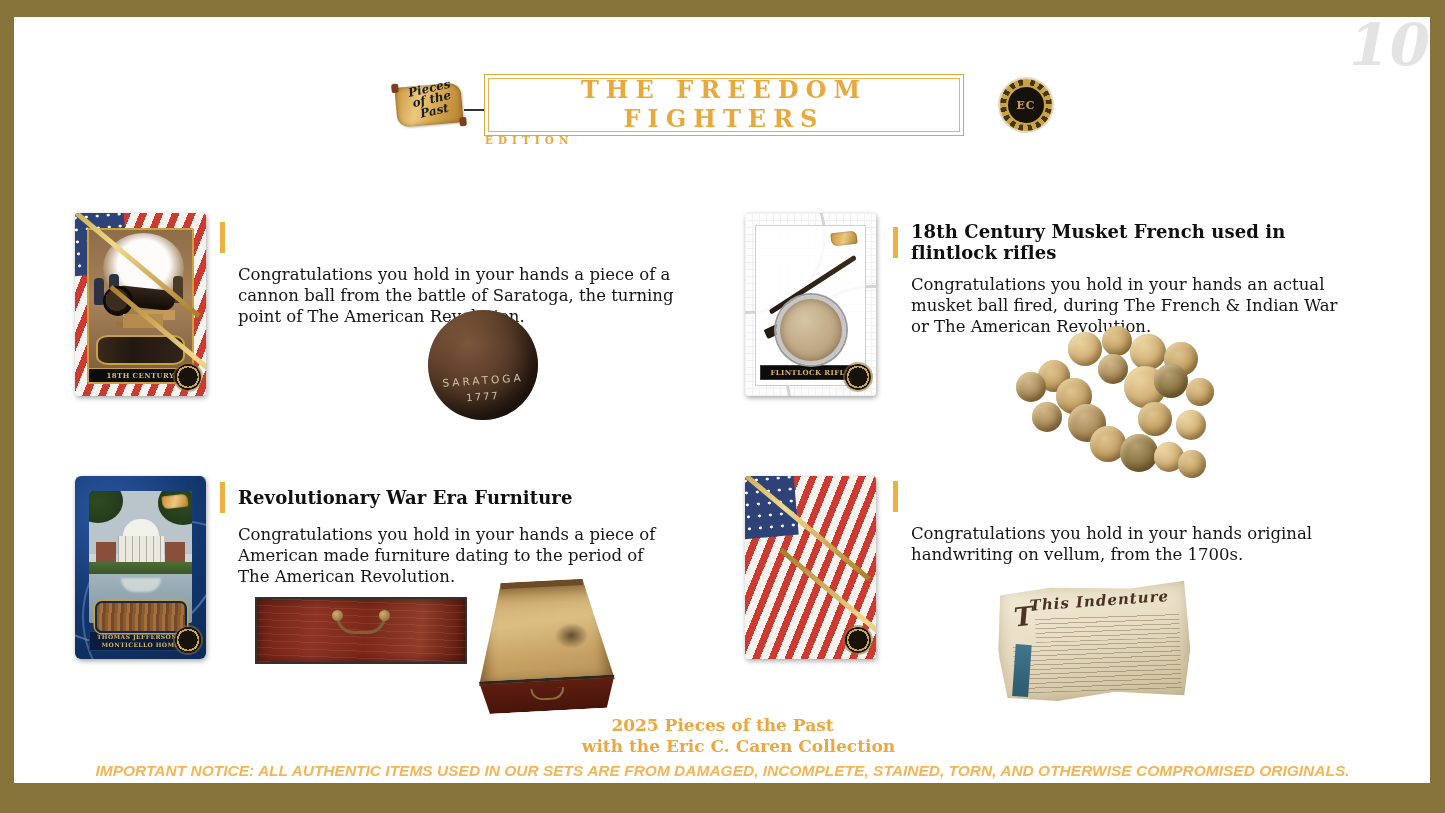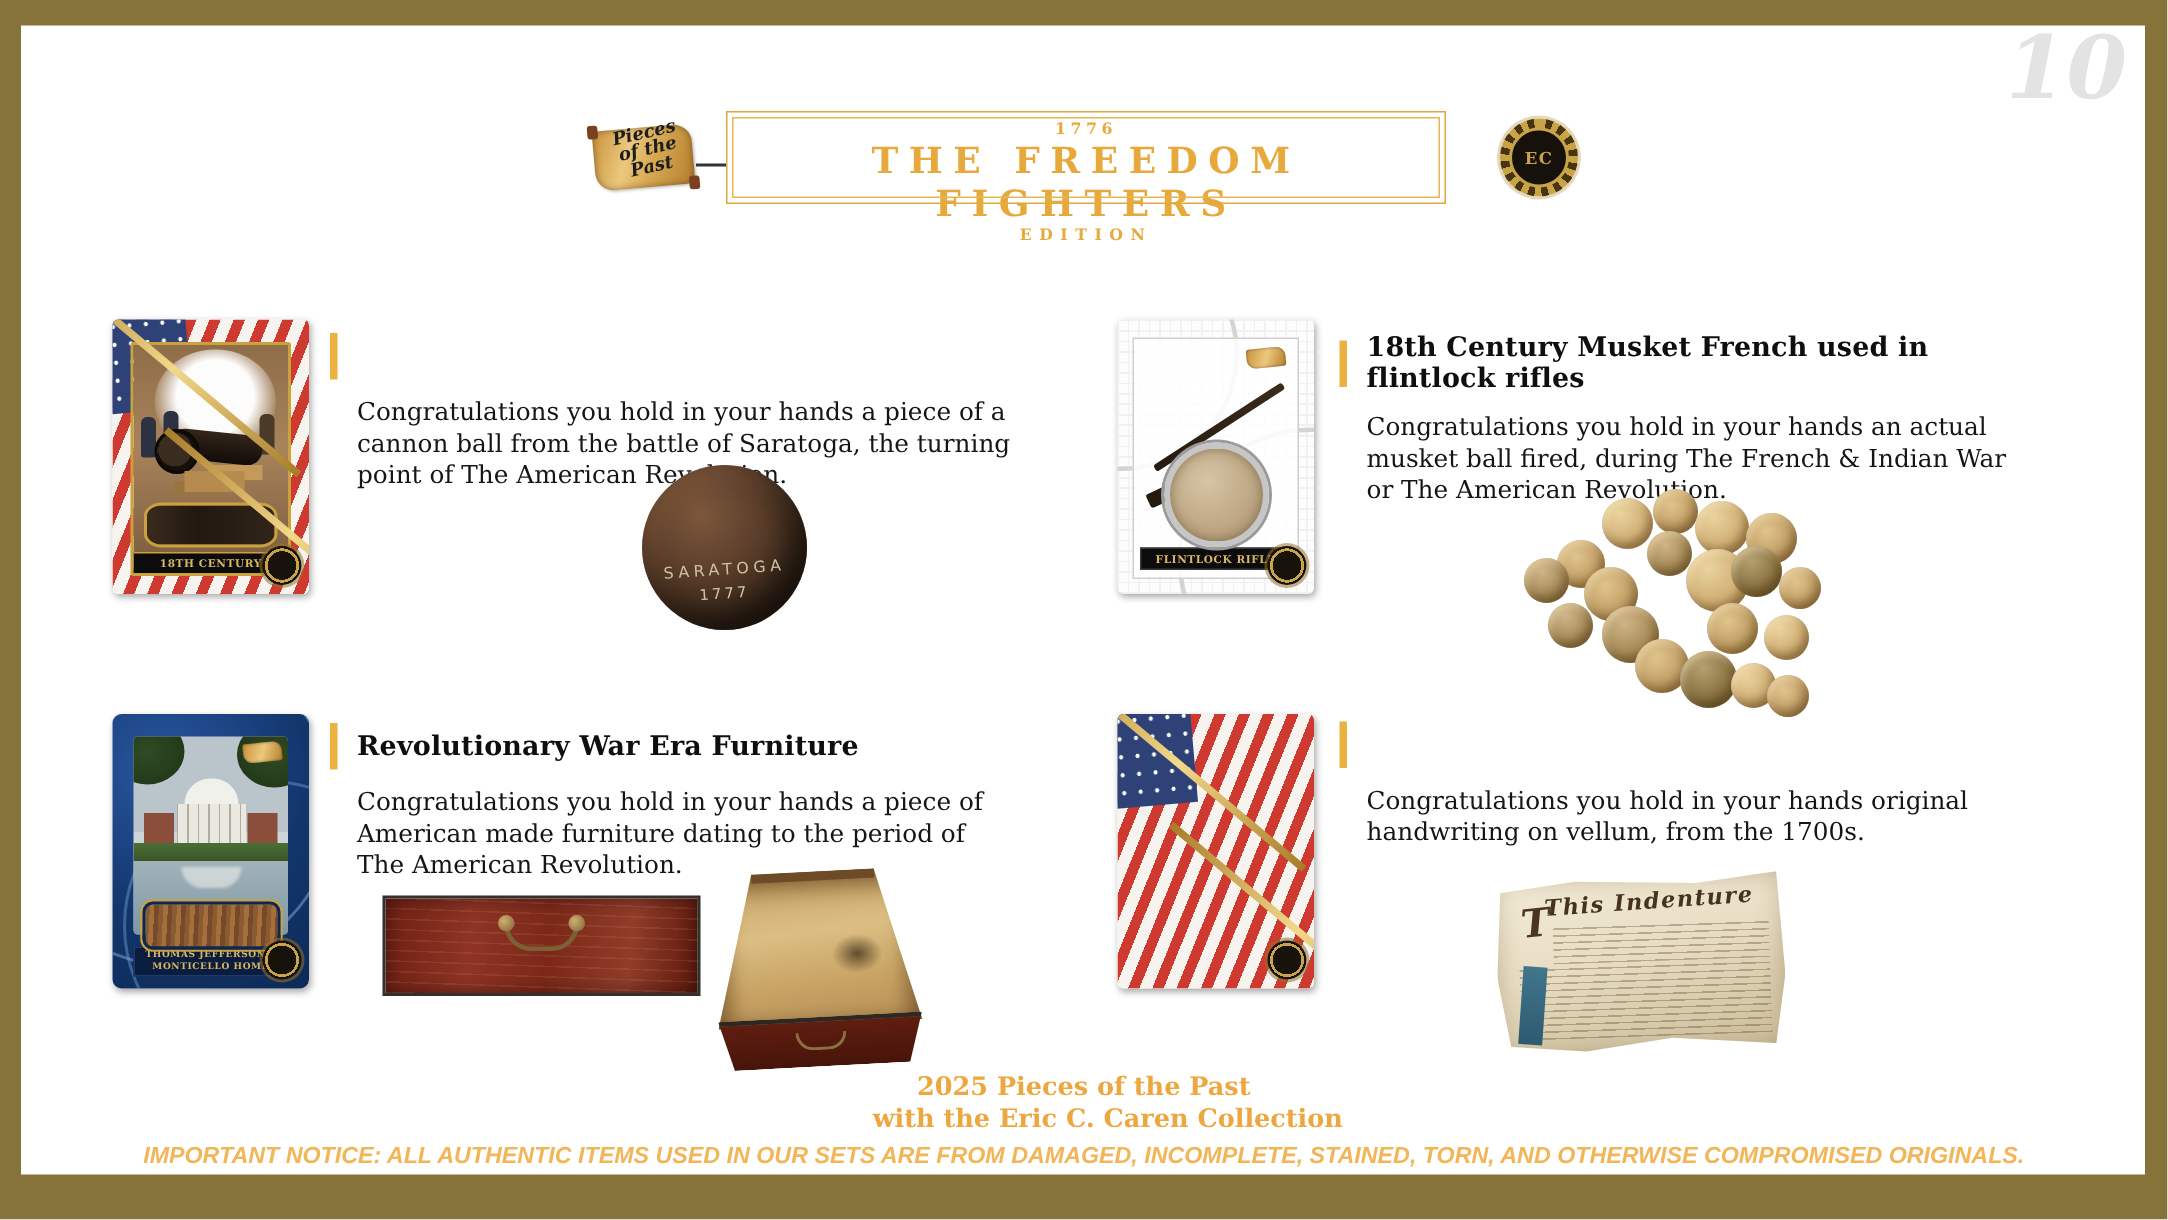--- a/index.html
+++ b/index.html
@@ -4,21 +4,21 @@
 <style>
   html,body{margin:0;padding:0;}
   body{width:1445px;height:813px;position:relative;background:#ffffff;overflow:hidden;
        font-family:"DejaVu Serif","Liberation Serif",serif;}
 
   
   .frame{position:absolute;inset:0;border-style:solid;border-color:#867339;
          border-width:17px 15px 30px 14px;pointer-events:none;z-index:60;}
 
   
-  .page-number{position:absolute;top:16px;right:27px;font-size:58px;font-weight:bold;
+  .page-number{position:absolute;top:16px;right:15px;font-size:58px;font-weight:bold;
                font-style:italic;color:#e3e3e3;z-index:5;line-height:1;}
 
   
   .logo{position:absolute;left:388px;top:79px;width:86px;height:54px;}
   .logo-scroll{position:absolute;left:8px;top:6px;width:66px;height:40px;
                background:linear-gradient(110deg,#c8923a 0%,#ecc87e 35%,#d6a851 60%,#b57f2e 100%);
                border-radius:5px 12px 5px 12px;transform:rotate(-5deg);
                box-shadow:inset 0 0 5px rgba(60,35,5,.5),1px 1px 2px rgba(0,0,0,.25);}
   .logo-scroll::before,.logo-scroll::after{content:"";position:absolute;width:7px;height:9px;
                background:#7a4020;border-radius:2px;}
@@ -29,21 +29,21 @@
                white-space:pre-line;text-align:center;}
   .logo-line{position:absolute;right:-12px;top:30px;width:22px;height:1.5px;background:#333;}
 
   .banner{position:absolute;left:484px;top:74px;width:478px;height:60px;border:1.5px solid #dca73e;
           background:#fff;}
   .banner::before{content:"";position:absolute;inset:3px;border:1px solid #e4b553;}
   .banner-year{margin-top:5px;text-align:center;color:#e7a93c;font-weight:bold;font-size:10.5px;
                letter-spacing:3px;}
   .banner-title{text-align:center;color:#e7a93c;font-weight:bold;font-size:24px;letter-spacing:7px;
                 margin-top:0px;}
-  .banner-edition{text-align:center;color:#e7a93c;font-weight:bold;font-size:10.5px;letter-spacing:5px;
+  .banner-edition{text-align:left;color:#e7a93c;font-weight:bold;font-size:10.5px;letter-spacing:5px;
                   margin-top:1px;}
 
   .hseal{position:absolute;left:1000px;top:79px;width:52px;height:52px;border-radius:50%;
          background:repeating-conic-gradient(#c9a348 0 11deg,#47350f 11deg 22deg);
          box-shadow:0 0 0 2px rgba(180,140,50,.35);}
   .hseal-inner{position:absolute;inset:6px;border-radius:50%;background:#16110a;
                border:2px solid #c9a348;display:flex;align-items:center;justify-content:center;
                color:#c9a348;font-size:11px;font-weight:bold;letter-spacing:1px;}
 
   
@@ -239,21 +239,20 @@
 
 <div class="logo">
   <div class="logo-scroll"></div>
   <div class="logo-script">Pieces
 of the
 Past</div>
   <div class="logo-line"></div>
 </div>
 
 <div class="banner">
-  <div class="banner-year">1776</div>
   <div class="banner-title">THE FREEDOM FIGHTERS</div>
   <div class="banner-edition">EDITION</div>
 </div>
 
 <div class="hseal">
   <div class="hseal-inner">EC</div>
 </div>
 
 <div class="card" style="left:75px;top:213px;">
   <div class="flag-stripes"></div>

